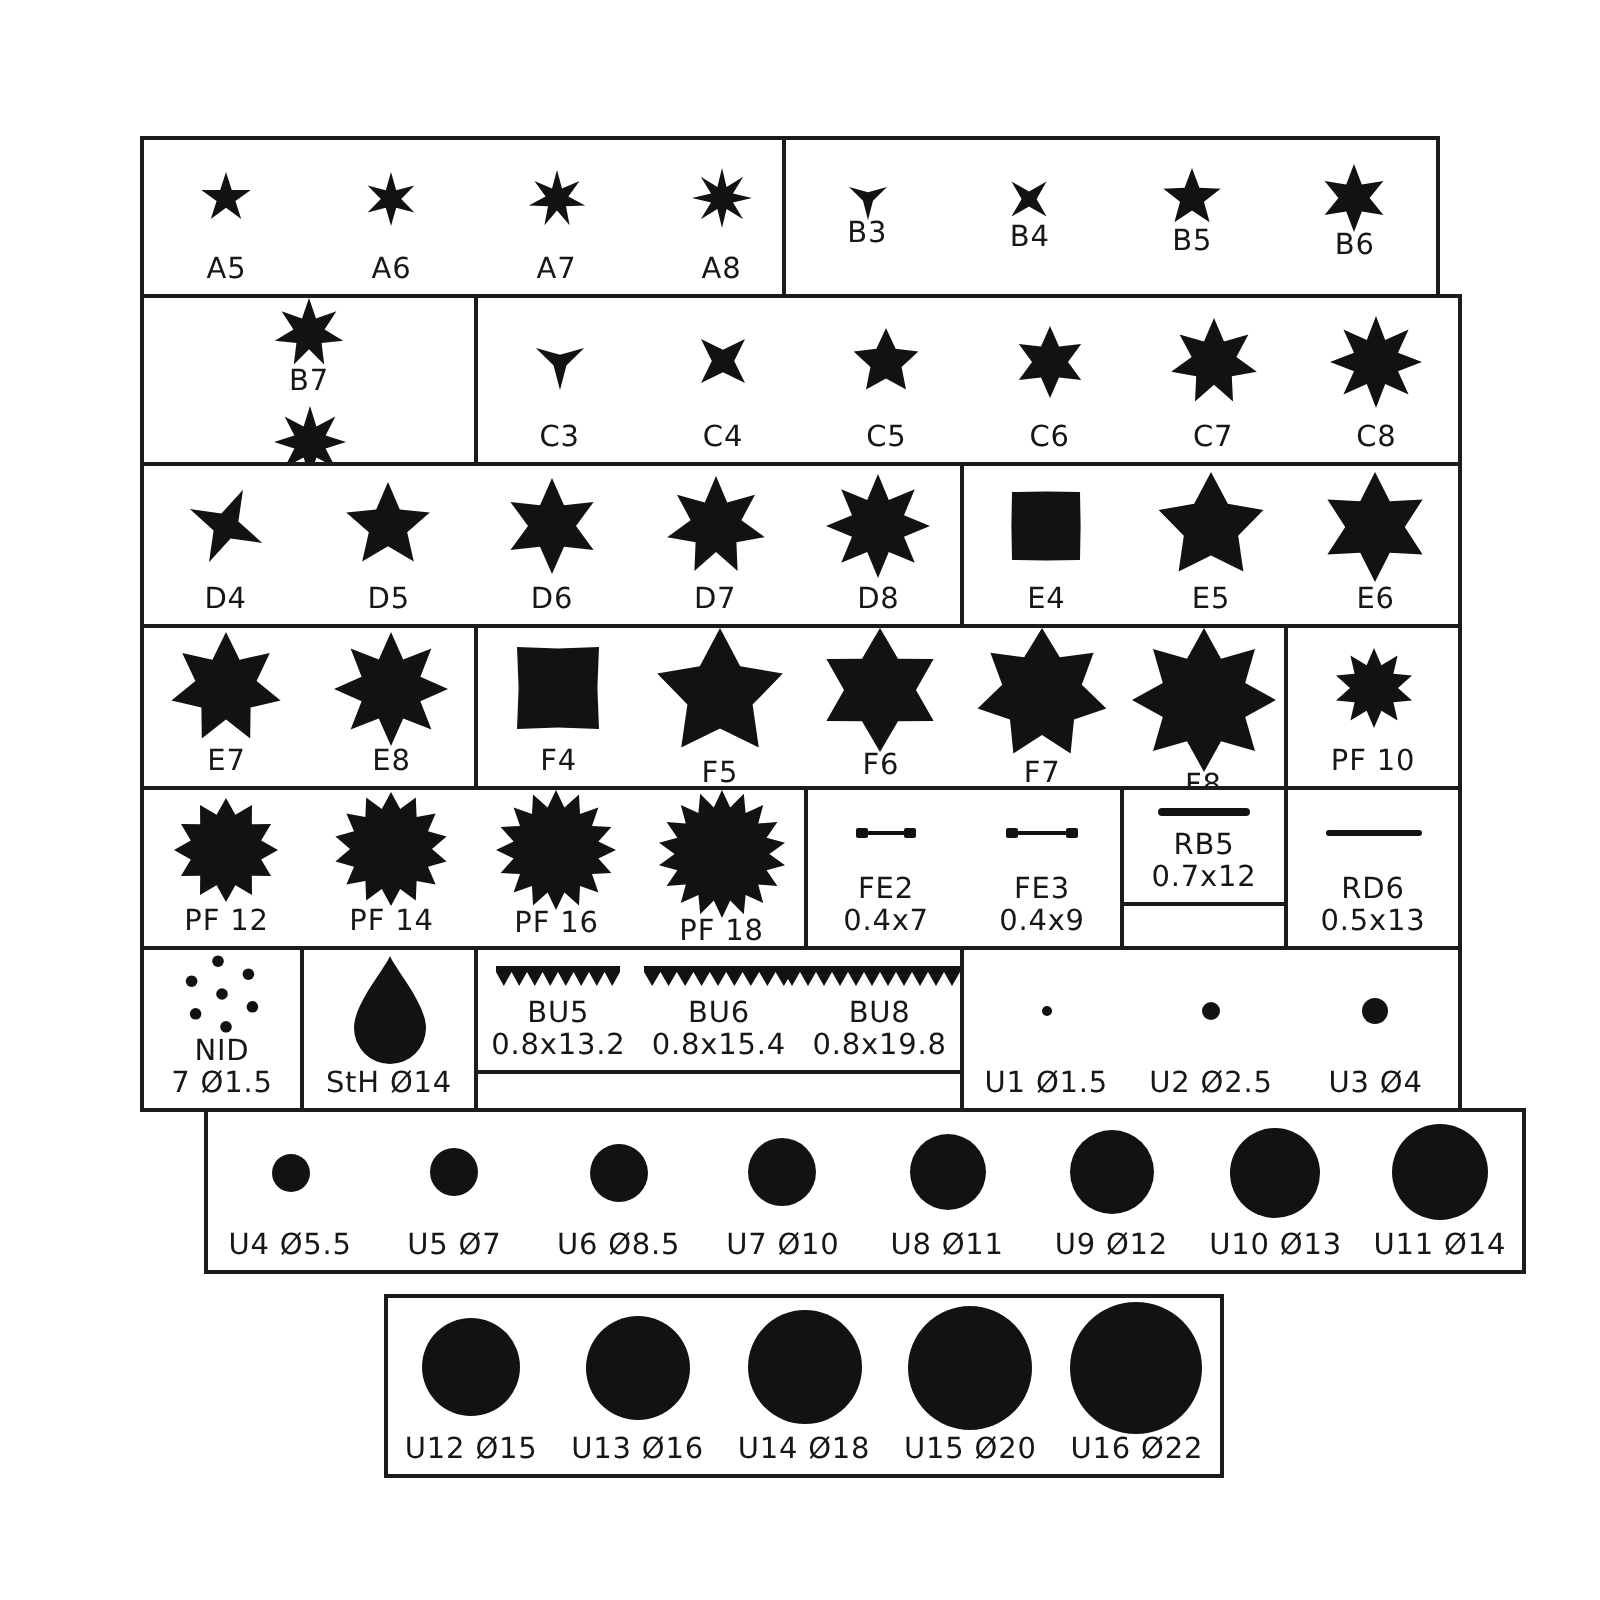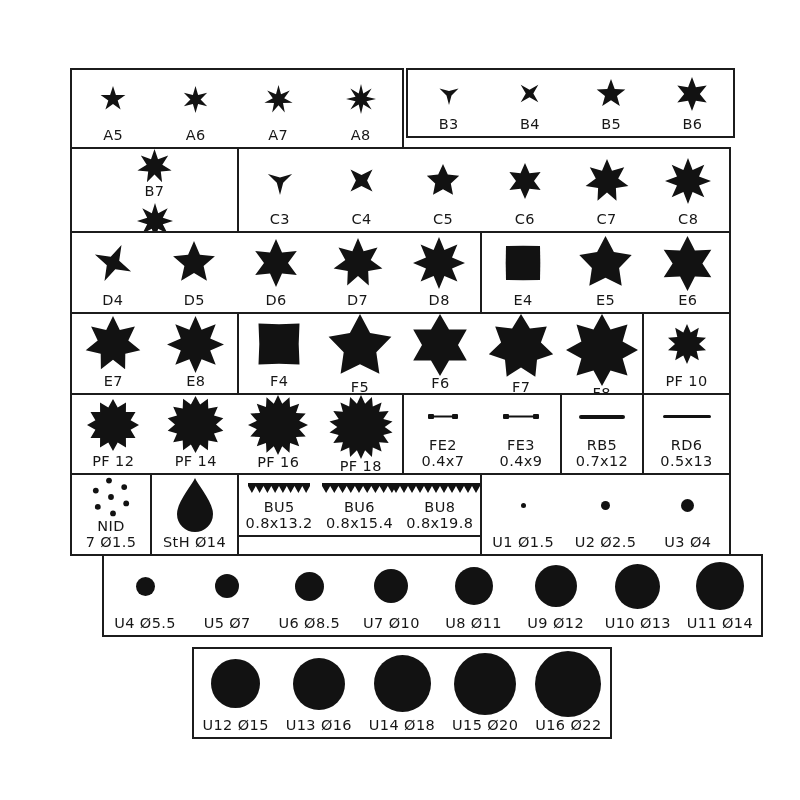--- a/index.html
+++ b/index.html
@@ -61,21 +61,21 @@
           <div class="shape">
             <svg width="30" height="30" viewBox="0 0 30 30">
               <polygon points="15.0,0.0 17.3,9.5 25.6,4.4 20.5,12.7 30.0,15.0 20.5,17.3 25.6,25.6 17.3,20.5 15.0,30.0 12.7,20.5 4.4,25.6 9.5,17.3 0.0,15.0 9.5,12.7 4.4,4.4 12.7,9.5" fill="#121212"></polygon>
             </svg>
           </div>
           <div class="label">
             <div>A8</div>
           </div>
         </div>
       </div>
-      <div class="cell" style="left: 336px; top: 0px; width: 329px; height: 70px;">
+      <div class="cell" style="left: 321px; top: 0px; width: 329px; height: 81px; align-items: center;">
         <div class="item">
           <div class="shape">
             <svg width="22" height="22" viewBox="0 0 22 22">
               <polygon points="11.0,22.0 8.5,12.4 1.5,5.5 11.0,8.1 20.5,5.5 13.5,12.4" fill="#121212"></polygon>
             </svg>
           </div>
           <div class="label">
             <div>B3</div>
           </div>
         </div>
@@ -427,21 +427,21 @@
               <rect x="30" y="0" width="6" height="5" rx="1" fill="#121212"></rect>
               <rect x="0" y="1.5" width="36" height="2" rx="1" fill="#121212"></rect>
             </svg>
           </div>
           <div class="label">
             <div>FE3</div>
             <div>0.4x9</div>
           </div>
         </div>
       </div>
-      <div class="cell" style="left: 490px; top: 325px; width: 84px; height: 82px;">
+      <div class="cell" style="left: 490px; top: 325px; width: 84px; height: 60px;">
         <div class="item">
           <div class="shape">
             <svg width="46" height="4" viewBox="0 0 46 4">
               <rect x="0" y="0" width="46" height="4" rx="2" fill="#121212"></rect>
             </svg>
           </div>
           <div class="label">
             <div>RB5</div>
             <div>0.7x12</div>
           </div>

